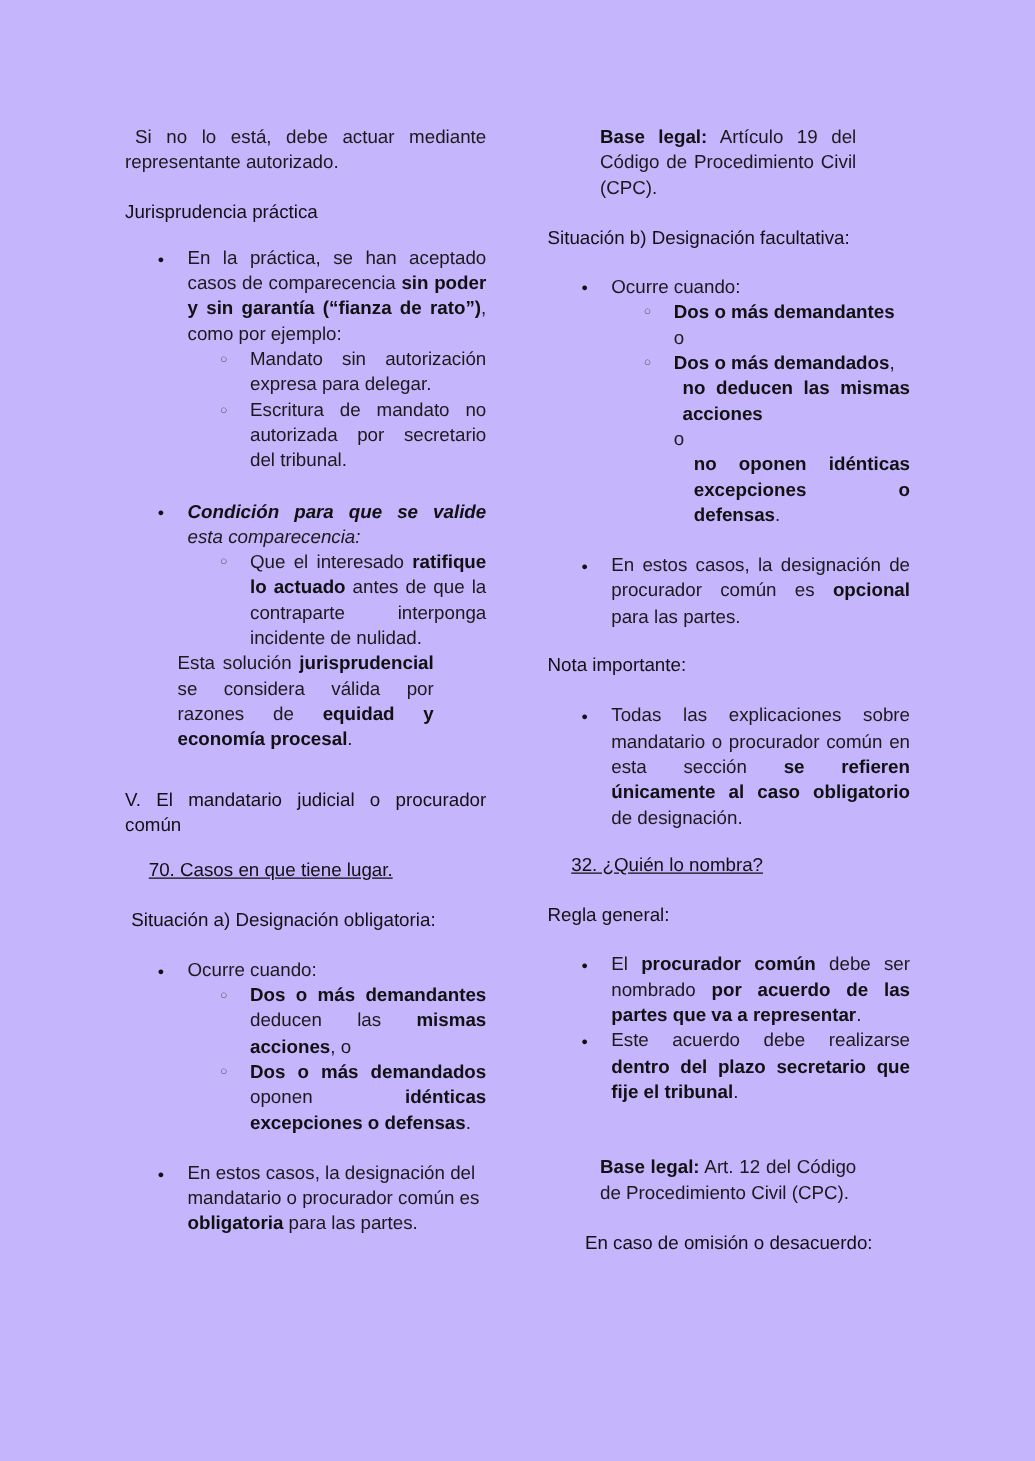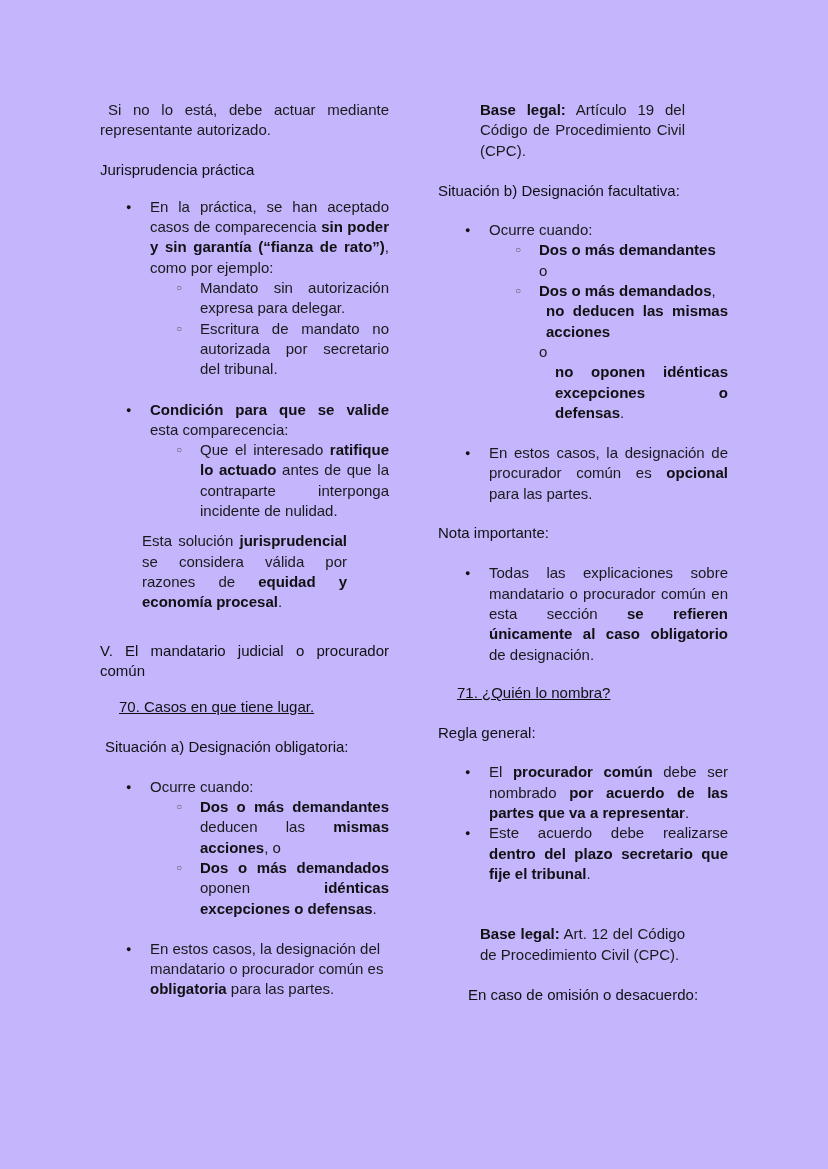--- a/index.html
+++ b/index.html
@@ -44,29 +44,29 @@
 
     <p class="heading" style="margin-top:19px;">Jurisprudencia práctica</p>
 
     <ul style="margin-top:17px;">
       <li class="blt just">
         <span>En la práctica, se han aceptado casos de comparecencia </span><b>sin poder y sin garantía (“fianza de rato”)</b><span>, como por ejemplo:</span>
       </li>
       <li class="sub just">Mandato sin autorización expresa para delegar.</li>
       <li class="sub just">Escritura de mandato no autorizada por secretario del tribunal.</li>
 
-      <li class="blt just" style="margin-top:20px;">
+      <li class="blt just" style="margin-top:20px;font-style:italic;">
         <b>Condición para que se valide</b><span> esta comparecencia:</span>
       </li>
       <li class="sub just">
         <span>Que el interesado </span><b>ratifique lo actuado</b><span> antes de que la contraparte interponga incidente de nulidad.</span>
       </li>
     </ul>
 
-    <p class="just indent-block" style="margin-top:10px; width:205px;">
+    <p class="just indent-block" style="width:205px;">
       <span>Esta solución </span><b>jurisprudencial</b><span> se considera válida por razones de </span><b>equidad y economía procesal</b><span>.</span>
     </p>
 
     <p class="heading just" style="margin-top:28px;">V. El mandatario judicial o procurador común</p>
 
     <p class="heading u" style="margin-top:16px;">70. Casos en que tiene lugar.</p>
 
     <p class="heading" style="margin-top:20px; padding-left:5px;">Situación a) Designación obligatoria:</p>
 
     <ul style="margin-top:19px;">
@@ -107,21 +107,21 @@
     </ul>
 
     <p class="heading" style="margin-top:19px;">Nota importante:</p>
 
     <ul style="margin-top:20px;">
       <li class="blt just">
         <span>Todas las explicaciones sobre mandatario o procurador común en esta sección </span><b>se refieren únicamente al caso obligatorio</b><span> de designación.</span>
       </li>
     </ul>
 
-    <p class="heading u" style="margin-top:18px;">71. ¿Quién lo nombra?</p>
+    <p class="heading u" style="margin-top:18px;">32. ¿Quién lo nombra?</p>
 
     <p class="heading" style="margin-top:20px;">Regla general:</p>
 
     <ul style="margin-top:19px;">
       <li class="blt just">
         <span>El </span><b>procurador común</b><span> debe ser nombrado </span><b>por acuerdo de las partes que va a representar</b><span>.</span>
       </li>
       <li class="blt just">
         <span>Este acuerdo debe realizarse </span><b>dentro del plazo secretario que fije el tribunal</b><span>.</span>
       </li>

